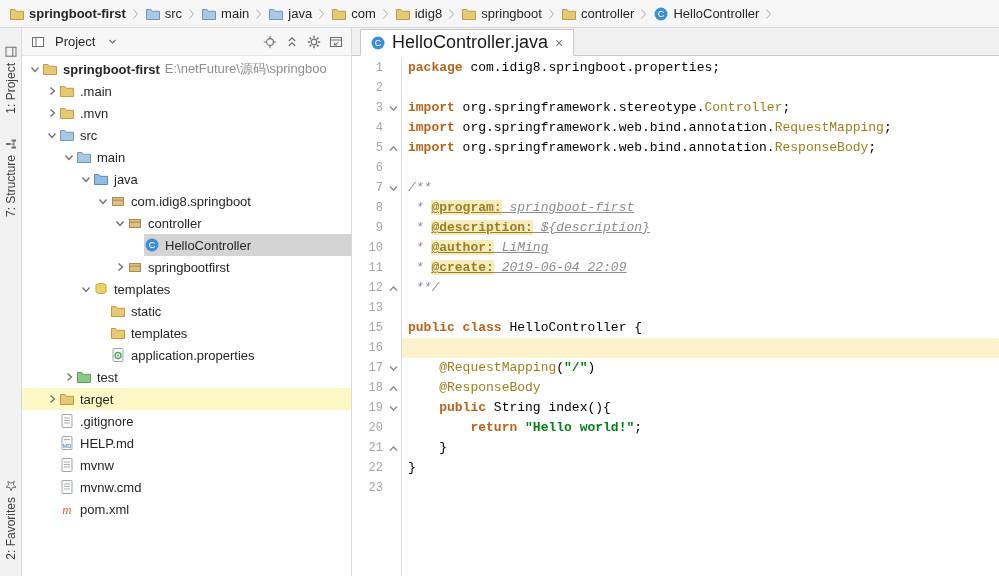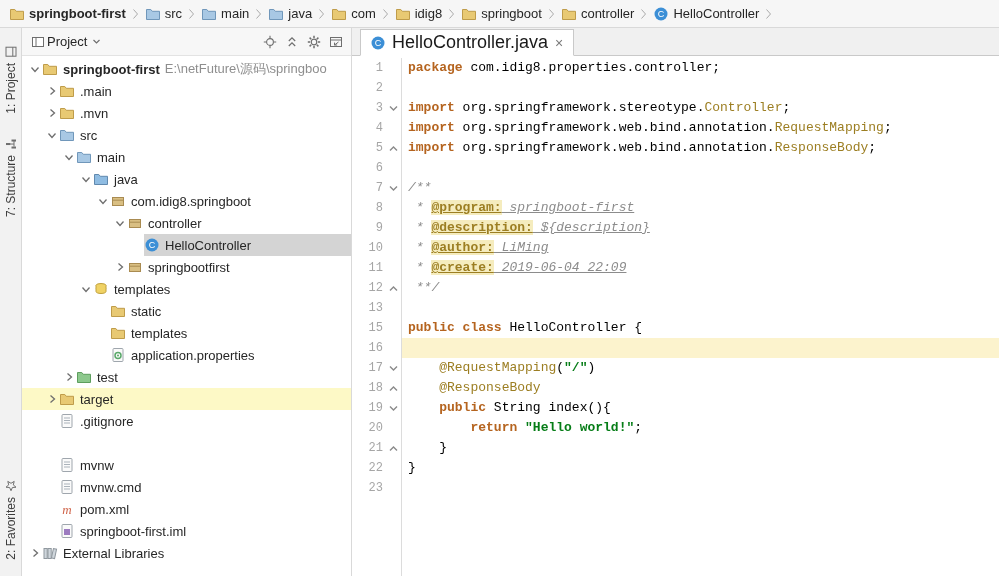--- a/index.html
+++ b/index.html
@@ -20,21 +20,21 @@
   .stripe { width:22px; background:#f2f2f2; border-right:1px solid #d9d9d9;
             display:flex; flex-direction:column; justify-content:space-between; align-items:center; padding:6px 0 4px 0; flex:none; }
   .stripe-group { display:flex; flex-direction:column; align-items:center; }
   .stripe-tab { writing-mode:vertical-rl; transform:rotate(180deg); font-size:12px; color:#3c3c3c;
                 margin:12px 0; display:flex; align-items:center; gap:5px; cursor:default; }
   .stripe-icon { display:inline-flex; }
 
   
   .project-panel { width:330px; flex:none; border-right:1px solid #d9d9d9; display:flex; flex-direction:column; background:#fff; }
   .panel-header { height:28px; flex:none; background:#f7f7f7; border-bottom:1px solid #e3e3e3;
-                  display:flex; align-items:center; gap:2px; padding:0 8px; }
+                  display:flex; align-items:center; gap:10px; padding:0 8px; }
   .panel-title { font-size:13px; color:#262626; }
   .header-spacer { flex:1; }
   .icon14 { width:15px; height:15px; display:inline-flex; align-items:center; justify-content:center; flex:none; }
 
   .tree { flex:1; overflow:hidden; padding-top:2px; }
   .tree-row { height:22px; display:flex; align-items:center; white-space:nowrap; overflow:hidden; }
   .row-spacer { flex:none; height:100%; }
   .chev { width:14px; flex:none; display:inline-flex; align-items:center; justify-content:center; }
   .row-content { flex:1; min-width:0; height:100%; display:flex; align-items:center; gap:5px; overflow:hidden; padding-right:4px; }
   .row-content.selected { background:var(--sel); }
@@ -551,20 +551,31 @@
                 <path d="M5 5 h6 M5 7.5 h6 M5 10 h6" stroke="#aab2ba"></path>
               </svg>
             </span>
       <span class="tree-label ">.gitignore</span>
 
     </span>
   </div>
         <div class="tree-row ">
     <span class="row-spacer" style="width:23px"></span>
     <span class="chev"></span>
+    <span class="row-content ">
+      <span class="icon16">
+              <svg width="16" height="16" viewBox="0 0 16 16">
+                <rect x="3" y="1.5" width="10" height="13" rx="1" fill="#fafafa" stroke="#9fa6ad"></rect>
+                <path d="M5 4.5 h6" stroke="#aab2ba"></path>
+                <text x="8" y="12.5" text-anchor="middle" font-size="5.5" font-family="Liberation Sans,sans-serif" fill="#3b77b8">MD</text>
+              </svg>
+            </span>
+      <span class="tree-label ">HELP.md</span>
+
+    </span>
   </div>
         <div class="tree-row ">
     <span class="row-spacer" style="width:23px"></span>
     <span class="chev"></span>
     <span class="row-content ">
       <span class="icon16">
               <svg width="16" height="16" viewBox="0 0 16 16">
                 <rect x="3" y="1.5" width="10" height="13" rx="1" fill="#fafafa" stroke="#9fa6ad"></rect>
                 <path d="M5 5 h6 M5 7.5 h6 M5 10 h6" stroke="#aab2ba"></path>
               </svg>
@@ -596,51 +607,20 @@
                 <text x="8" y="12.5" text-anchor="middle" font-size="13" font-style="italic" font-family="Liberation Serif,serif" fill="#d0644a">m</text>
               </svg>
             </span>
       <span class="tree-label ">pom.xml</span>
 
     </span>
   </div>
         <div class="tree-row ">
     <span class="row-spacer" style="width:23px"></span>
     <span class="chev"></span>
-    <span class="row-content ">
-      <span class="icon16">
-              <svg width="16" height="16" viewBox="0 0 16 16">
-                <rect x="3" y="1.5" width="10" height="13" rx="1" fill="#fafafa" stroke="#9fa6ad"></rect>
-                <rect x="5" y="6" width="6" height="6" fill="#9c7bc0"></rect>
-              </svg>
-            </span>
-      <span class="tree-label ">springboot-first.iml</span>
-
-    </span>
-  </div>
-        <div class="tree-row ">
-    <span class="row-spacer" style="width:6px"></span>
-    <span class="chev">
-            <svg width="9" height="10" viewBox="0 0 9 10">
-              <path d="M2.5 1.5 L6.5 5 L2.5 8.5" fill="none" stroke="#6e6e6e" stroke-width="1.3"></path>
-            </svg>
-          </span>
-    <span class="row-content ">
-      <span class="icon16">
-              <svg width="16" height="16" viewBox="0 0 16 16">
-                <g stroke="#8f979e" fill="#cfd6dc">
-                  <rect x="2" y="3.5" width="3.2" height="10"></rect>
-                  <rect x="6" y="3.5" width="3.2" height="10"></rect>
-                  <rect x="10.4" y="3.8" width="3.2" height="9.6" transform="rotate(12 12 8.6)"></rect>
-                </g>
-              </svg>
-            </span>
-      <span class="tree-label ">External Libraries</span>
-
-    </span>
   </div>
       </div>
   </div>
 
   <div class="editor">
     <div class="tab-bar">
       <div class="tab">
         <span class="icon16">
             <svg width="16" height="16" viewBox="0 0 16 16">
               <circle cx="8" cy="8" r="6.5" fill="#3c8fd6"></circle>
@@ -648,21 +628,21 @@
             </svg>
           </span>
         <span class="tab-label">HelloController.java</span>
         <span class="tab-close">×</span>
       </div>
     </div>
     <div id="code">
         <div class="code-line ">
     <span class="gutter-num">1</span>
     <span class="fold-col"></span>
-    <span class="code-text"><span class="tk-kw">package</span><span class="tk-pl"> com.idig8.properties.controller;</span></span>
+    <span class="code-text"><span class="tk-kw">package</span><span class="tk-pl"> com.idig8.springboot.properties;</span></span>
   </div>
         <div class="code-line ">
     <span class="gutter-num">2</span>
     <span class="fold-col"></span>
     <span class="code-text"></span>
   </div>
         <div class="code-line ">
     <span class="gutter-num">3</span>
     <span class="fold-col">
             <svg width="11" height="11" viewBox="0 0 11 11">

